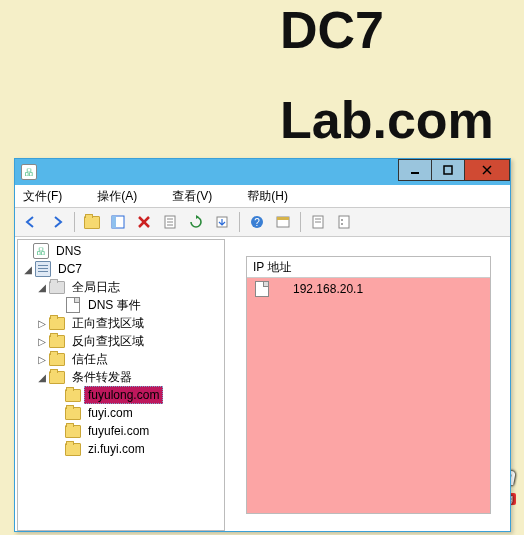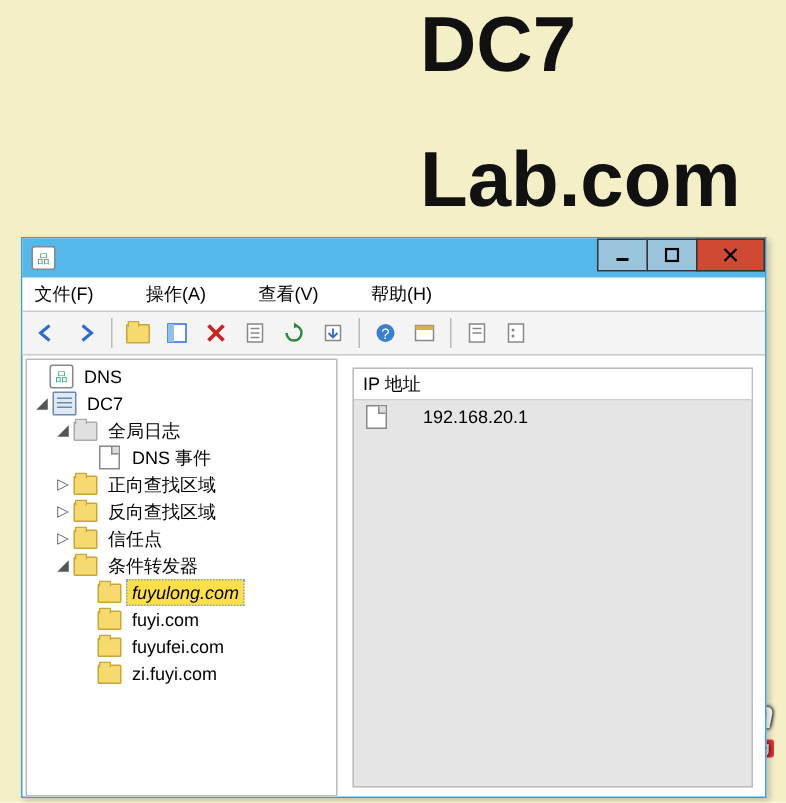--- a/index.html
+++ b/index.html
@@ -123,22 +123,22 @@
   .treepane {
     width:206px;
     border:1px solid #bbb;
     margin:2px;
     overflow:auto;
     background:#fff;
   }
   .listpane {
     flex:1;
     border:1px solid #bbb;
-    margin:8px;
-    background:#e5e5e5;
+    margin:19px;
+    background:#fca5a5;
     display:flex;
     flex-direction:column;
   }
   .listheader {
     height:20px;
     border-bottom:1px solid #ccc;
     background:#fff;
     display:flex;align-items:center;
     padding:0 6px;
     font-weight:normal;
@@ -167,21 +167,21 @@
     font-size:10px;
     cursor:default;
   }
   .indent { display:inline-block; height:1px; }
   .nicon {
     width:16px;height:16px;
     display:flex;align-items:center;justify-content:center;
     margin:0 3px 0 1px;
   }
   .nlabel { padding:1px 3px; border:1px solid transparent; }
-  .nlabel.selected { background:#fde047; border:1px dotted #7aa8cf;font-style:italic; }
+  .nlabel.selected { background:#be185d; border:1px dotted #7aa8cf; }
   
   .folder { width:14px;height:11px;background:#f6d96f;border:1px solid #caa637;border-radius:1px;position:relative;}
   .folder::before { content:""; position:absolute;top:-3px;left:0;width:6px;height:3px;background:#f6d96f;border:1px solid #caa637;border-bottom:none;border-radius:1px 1px 0 0;}
   .folder.grey { background:#e0e0e0;border-color:#aaa;}
   .folder.grey::before{ background:#e0e0e0;border-color:#aaa;}
   .page { width:12px;height:14px;background:#fff;border:1px solid #888;position:relative;}
   .page::before{content:"";position:absolute;top:0;right:0;width:4px;height:4px;background:#ddd;border-left:1px solid #888;border-bottom:1px solid #888;}
   .server { width:14px;height:14px;background:#dfe9f5;border:1px solid #6b8aab;border-radius:1px;position:relative;}
   .server::after{content:"";position:absolute;left:2px;right:2px;top:3px;height:1px;background:#6b8aab;box-shadow:0 3px 0 #6b8aab,0 6px 0 #6b8aab;}
   .dns-icon { width:14px;height:14px;background:#fff;border:1px solid #888;border-radius:2px;display:flex;align-items:center;justify-content:center;font-size:8px;color:#2a6;}

